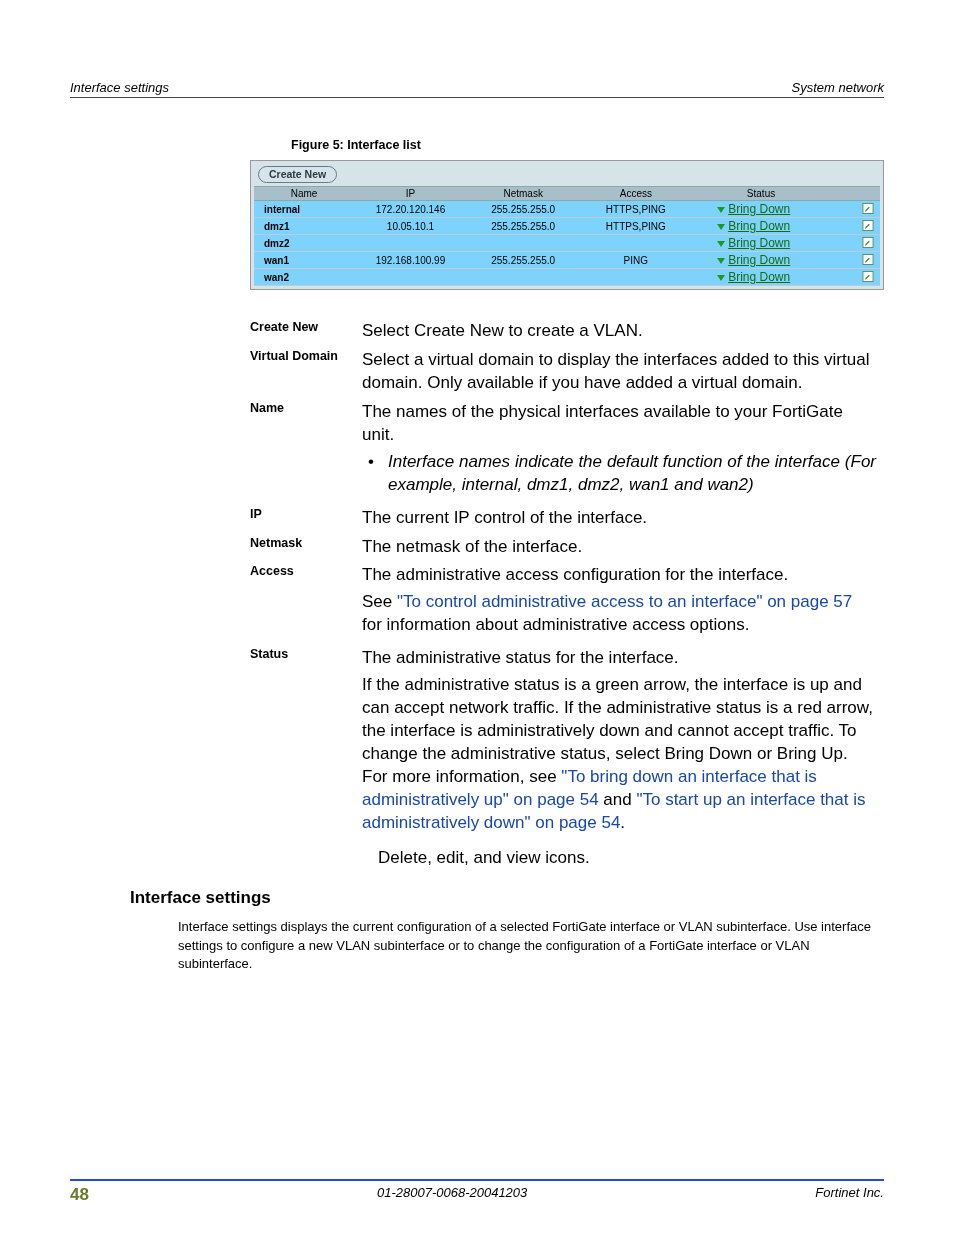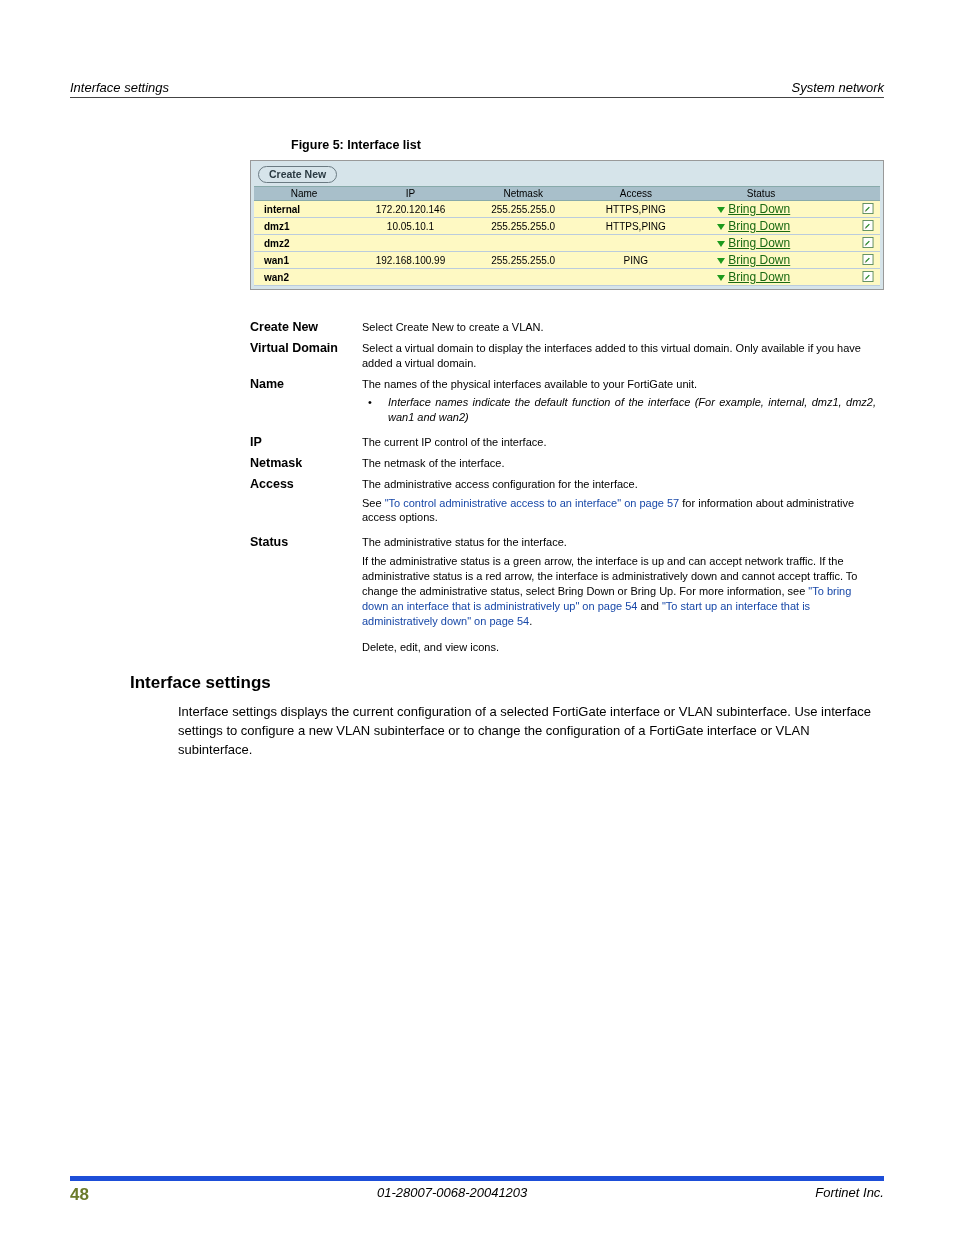--- a/index.html
+++ b/index.html
@@ -59,21 +59,21 @@
   .iface-table th {
     background: #a8bfca;
     font-weight: normal;
     border-top: 1px solid #8aa;
     border-bottom: 1px solid #8aa;
     padding: 1px 4px;
     text-align: center;
     color: #000;
   }
   .iface-table td {
-    background: #fef9c3;
+    background: #7dd3fc;
     padding: 1px 4px;
     text-align: center;
     border-bottom: 1px solid #bcd;
     white-space: nowrap;
   }
   .iface-table td.name-col { text-align: left; padding-left: 10px; font-weight: bold; font-size:10px;}
   .status-cell { color: #1a6a12; text-align:left; }
   .status-arrow {
     display:inline-block;
     width:0;height:0;
@@ -93,21 +93,21 @@
   .defs-row { display:flex; margin-bottom:6px; }
   .defs-term {
     width: 108px;
     font-weight: bold;
     font-size: 12.5px;
     flex-shrink:0;
     padding-right:4px;
   }
   .defs-body {
     flex:1;
-    font-size:11px;
+    font-size:17px;
     line-height:1.35;
   }
   .defs-body p { margin:0 8px 4px 0; }
   .bullet-row { display:flex; }
   .bullet-dot { width:20px; padding-left:6px; }
   .link { color:#1848a8; }
   .justify { text-align:justify;font-style:italic; }
 
   .section-heading {
     font-size: 17px;
@@ -118,21 +118,21 @@
     margin-left: 108px;
     font-size: 13px;
     line-height: 1.45;
   }
 
   .footer {
     position: absolute;
     bottom: 30px;
     left: 70px;
     right: 70px;
-    border-top: 5px solid #1d4ed8;
+    border-top: 2px solid #1d4ed8;
     padding-top: 4px;
     display: flex;
     justify-content: space-between;
     font-style: italic;
     font-size: 13px;
   }
   .page-num {
     font-style: normal;
     font-weight: bold;
     color: #6a7a2a;
@@ -276,21 +276,21 @@
     </div>
     <div class="defs-row">
       <div class="defs-term">Status</div>
       <div class="defs-body">
         <p>The administrative status for the interface.</p>
         <p>
           <span>If the administrative status is a green arrow, the interface is up and can accept network traffic. If the administrative status is a red arrow, the interface is administratively down and cannot accept traffic. To change the administrative status, select Bring Down or Bring Up. For more information, see </span><span class="link">"To bring down an interface that is administratively up" on page 54</span><span> and </span><span class="link">"To start up an interface that is administratively down" on page 54</span><span>.</span>
         </p>
       </div>
     </div>
-    <div class="defs-row" style="margin-top:8px;">
+    <div class="defs-row" style="margin-top:8px;gap:16px;">
       <div class="defs-term"></div>
       <div class="defs-body">Delete, edit, and view icons.</div>
     </div>
   </div>
 
   <div class="section-heading">Interface settings</div>
   <div class="section-body">Interface settings displays the current configuration of a selected FortiGate interface or VLAN subinterface. Use interface settings to configure a new VLAN subinterface or to change the configuration of a FortiGate interface or VLAN subinterface.</div>
 
   <div class="footer">
     <span class="page-num">48</span>

